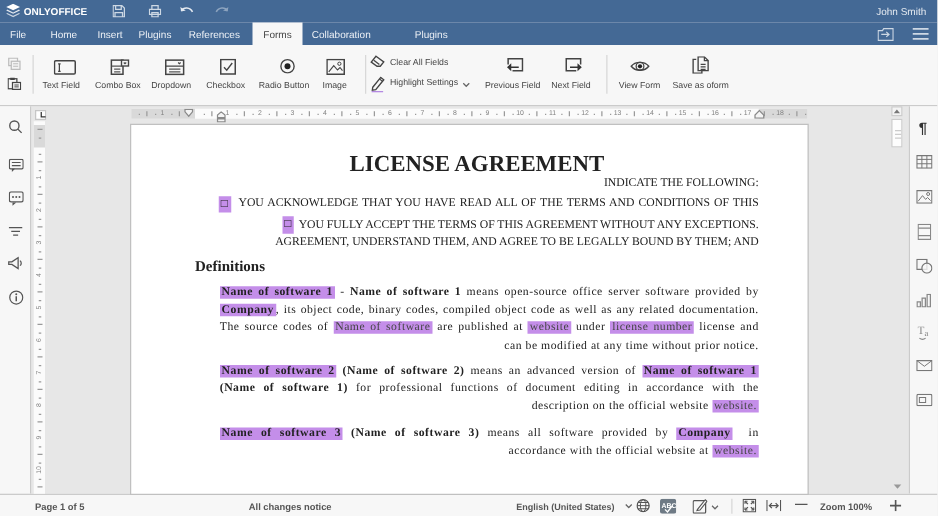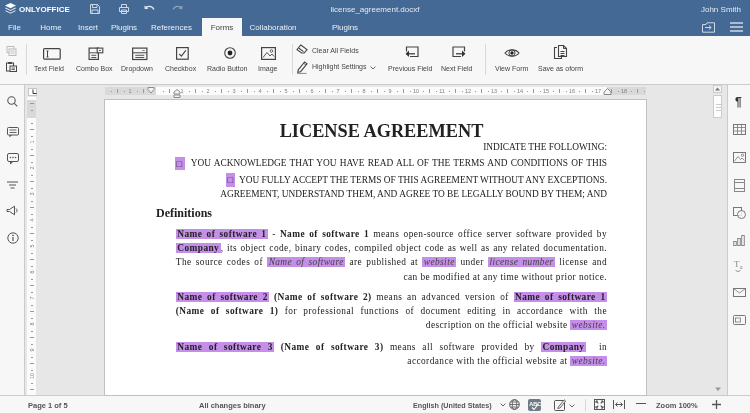--- a/index.html
+++ b/index.html
@@ -16,21 +16,21 @@
 .sep { position:absolute; width:1px; background:#d8d8d8; }
 
 #lsb { left:0; top:85px; width:25px; height:310px; background:#f7f7f7; border-right:1px solid #cbcbcb; }
 #rsb { left:727px; top:85px; width:23px; height:310px; background:#f7f7f7; border-left:1px solid #cbcbcb; }
 #sbar { left:0; top:395px; width:750px; height:18px; background:#f7f7f7; border-top:1px solid #cbcbcb; font-size:7.5px; font-weight:bold; color:#555; }
 
 #page { left:105px; top:100px; width:541px; height:295px; background:#fff; box-shadow:0 0 0 1px #c0c0c0; }
 #doc { position:absolute; left:51px; top:0; width:451px; font-family:"Liberation Serif", serif; font-size:9.35px; line-height:14.2px; color:#222; text-align:justify; }
 .hl { background:#c48ee9; padding:0 1.5px; }
 .ind { padding-left:19.8px; letter-spacing:0.42px; }
-.hlt { color:#444;font-style:italic; }
+.hlt { color:#444; }
 .jl { text-align:justify; text-align-last:justify; }
 .chk { padding-top:1.5px; padding-bottom:2px; }
 .ll { text-align:right; }
 #vruler { left:27px; top:97px; width:9px; height:298px; background:#fbfbfb; }
 #hruler { left:105px; top:87px; width:541px; height:8px; background:#fbfbfb; }
 .tickv { position:absolute; background:#9a9a9a; }
 .rnum { position:absolute; font-size:5.5px; color:#828282; }
 </style>
 </head>
 <body>
@@ -53,21 +53,20 @@
 
   <svg class="abs" style="left:144px;top:5px" width="11" height="8" viewBox="0 0 11 8">
     <path d="M1 3.5 C3 .5 8 .5 10 4.5" fill="none" stroke="#e4eaf1" stroke-width="1.3"></path>
     <path d="M0.2 0.6 L1 4.2 L4.6 3.4 Z" fill="#e4eaf1"></path>
   </svg>
 
   <svg class="abs" style="left:172px;top:5px;opacity:.45" width="11" height="8" viewBox="0 0 11 8">
     <path d="M10 3.5 C8 .5 3 .5 1 4.5" fill="none" stroke="#e4eaf1" stroke-width="1.3"></path>
     <path d="M10.8 0.6 L10 4.2 L6.4 3.4 Z" fill="#e4eaf1"></path>
   </svg>
-  <div class="abs" style="left:0;top:5px;width:750px;text-align:center;font-size:8px;color:#e6ebf1">license_agreement.docxf</div>
   <div class="abs" style="right:9px;top:5px;font-size:8px;color:#e6ebf1">John Smith</div>
 </div>
 
 <div class="abs" id="tabs">
   <div class="tab" style="left:2px;width:25px">File</div>
   <div class="tab" style="left:33px;width:36px">Home</div>
   <div class="tab" style="left:71px;width:34px">Insert</div>
   <div class="tab" style="left:106px;width:36px">Plugins</div>
   <div class="tab" style="left:144px;width:55px">References</div>
   <div class="tab active" style="left:202px;width:40px">Forms</div>
@@ -251,21 +250,21 @@
     <rect x=".5" y=".5" width="12" height="8" fill="none" stroke="#777"></rect>
     <path d="M.5 .5 L6.5 5 L12.5 .5" fill="none" stroke="#777" stroke-width=".8"></path>
   </svg>
   <svg class="abs" style="left:5px;top:230px" width="13" height="10" viewBox="0 0 13 10">
     <rect x=".5" y=".5" width="12" height="9" rx="1" fill="none" stroke="#777"></rect>
     <rect x="2.5" y="3" width="5" height="4" fill="none" stroke="#777" stroke-width=".8"></rect>
   </svg>
 </div>
 <div class="abs" id="sbar">
   <div class="abs" style="left:28px;top:5px">Page 1 of 5</div>
-  <div class="abs" style="left:199px;top:5px">All changes binary</div>
+  <div class="abs" style="left:199px;top:5px">All changes notice</div>
   <div class="abs" style="left:413px;top:5px;font-size:7.2px">English (United States)</div>
   <svg class="abs" style="left:500px;top:7px" width="6" height="4" viewBox="0 0 6 4">
       <path d="M.6 .6 L3 3 L5.4 .6" fill="none" stroke="#666" stroke-width="1"></path>
     </svg>
   <svg class="abs" style="left:509px;top:3px" width="11" height="11" viewBox="0 0 11 11">
     <circle cx="5.5" cy="5.5" r="4.8" fill="none" stroke="#555"></circle>
     <ellipse cx="5.5" cy="5.5" rx="2.2" ry="4.8" fill="none" stroke="#555" stroke-width=".8"></ellipse>
     <path d="M.7 5.5 H10.3 M1.5 3 H9.5 M1.5 8 H9.5" stroke="#555" stroke-width=".8"></path>
   </svg>
   <svg class="abs" style="left:528px;top:3px" width="13" height="12" viewBox="0 0 13 12">

